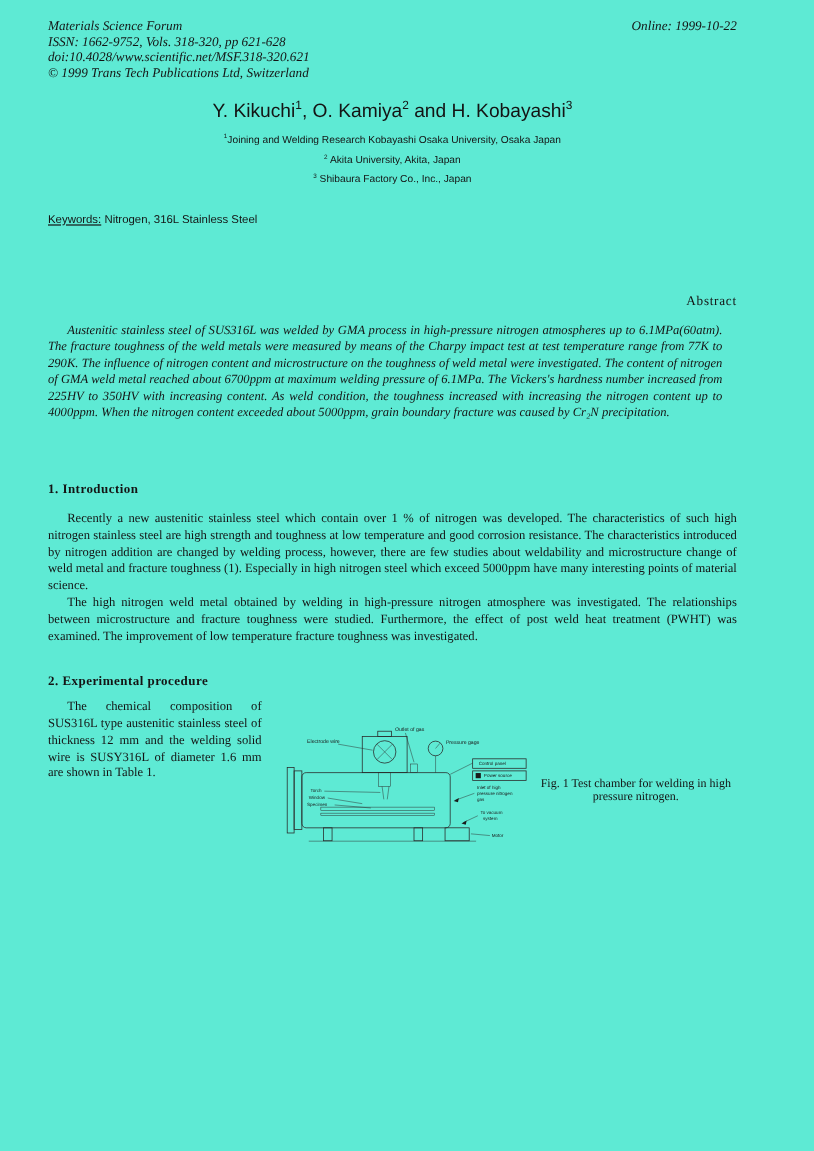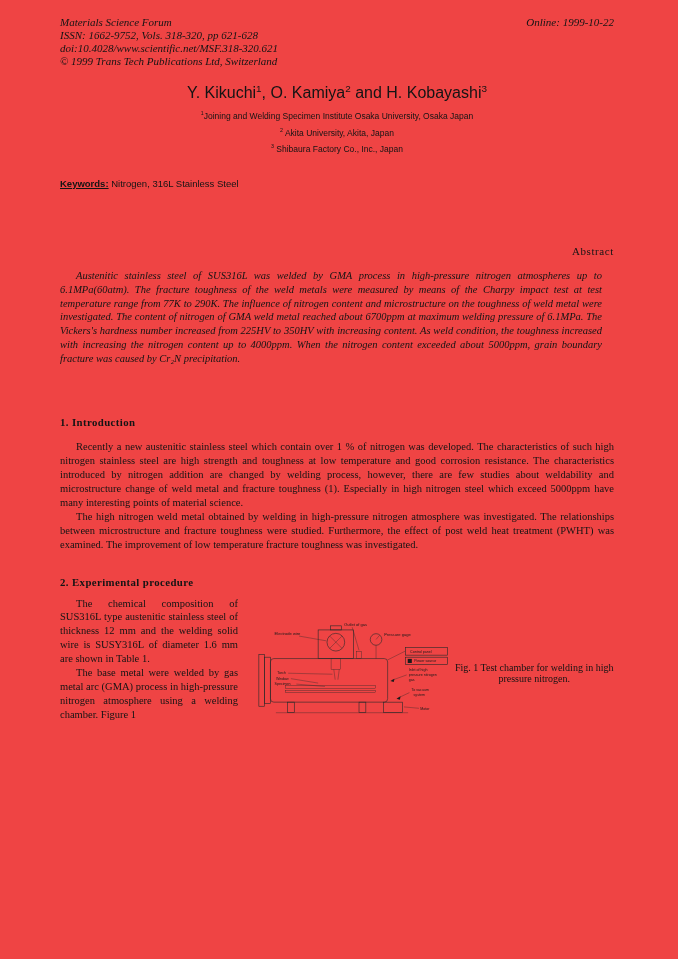--- a/index.html
+++ b/index.html
@@ -1,28 +1,28 @@
 <!DOCTYPE html>
 <html><head>
 <meta charset="utf-8">
 <style>
   html,body{margin:0;padding:0;background:#e9e9e9;}
-  .page{width:678px;height:959px;background:#ef4444;margin:0 auto;position:relative;
+  .page{width:678px;height:959px;background:#5eead4;margin:0 auto;position:relative;
     font-family:"Liberation Serif",serif;color:#141414;box-sizing:border-box;
-    padding:16px 64px 0 60px;overflow:hidden;}
+    padding:16px 64px 0 40px;overflow:hidden;}
   .hdr{font-style:italic;font-size:11px;line-height:1.18;}
   .hdr-row{display:flex;justify-content:space-between;}
   .title{font-family:"Liberation Sans",sans-serif;font-weight:bold;font-size:13px;
     text-align:center;margin-top:13px;}
   .authors{font-family:"Liberation Sans",sans-serif;font-size:16px;text-align:center;margin-top:15px;}
   sup{font-size:0.62em;}
   .affils{font-family:"Liberation Sans",sans-serif;font-size:8.5px;text-align:center;
     margin-top:6px;line-height:1.95;}
   .keywords{font-family:"Liberation Sans",sans-serif;font-size:9.5px;margin-top:20px;}
-  .kw-label{font-weight:bold;text-decoration:underline;}
+  .kw-label{font-weight:normal;text-decoration:underline;}
   .abstract-h{font-size:11px;text-align:right;margin-top:56px;letter-spacing:0.6px;font-weight:normal;}
   .abstract-b{font-style:italic;font-size:10.5px;line-height:1.32;text-align:justify;
     text-indent:16px;margin:12px 12px 0 0;}
   .sec-h{font-size:10.8px;font-weight:bold;letter-spacing:0.4px;margin:0;}
   .sec-h.intro{margin-top:50px;}
   .sec-h.exp{margin-top:24px;}
   .body-p{font-size:10.5px;line-height:1.33;text-align:justify;text-indent:16px;margin:0;}
   .after-h{margin-top:12px;}
   .two-col{display:flex;margin-top:9px;}
   .left-col{width:178px;flex:0 0 178px;}
@@ -47,40 +47,39 @@
     </div>
     <div>ISSN: 1662-9752, Vols. 318-320, pp 621-628</div>
     <div>doi:10.4028/www.scientific.net/MSF.318-320.621</div>
     <div>© 1999 Trans Tech Publications Ltd, Switzerland</div>
   </div>
 
 
   <div class="authors"><span>Y. Kikuchi</span><sup>1</sup><span>, </span><span>O. Kamiya</span><sup>2</sup><span> and </span><span>H. Kobayashi</span><sup>3</sup></div>
 
   <div class="affils">
-    <div><sup>1</sup><span>Joining and Welding Specimen Institute Osaka University, Osaka Japan</span></div>
+    <div><sup>1</sup><span>Joining and Welding Research Kobayashi Osaka University, Osaka Japan</span></div>
     <div><sup>2</sup><span> Akita University, Akita, Japan</span></div>
     <div><sup>3</sup><span> Shibaura Factory Co., Inc., Japan</span></div>
   </div>
 
   <div class="keywords"><span class="kw-label">Keywords:</span><span> Nitrogen, 316L Stainless Steel</span></div>
 
   <div class="abstract-h">Abstract</div>
   <p class="abstract-b">Austenitic stainless steel of SUS316L was welded by GMA process in high-pressure nitrogen atmospheres up to 6.1MPa(60atm). The fracture toughness of the weld metals were measured by means of the Charpy impact test at test temperature range from 77K to 290K. The influence of nitrogen content and microstructure on the toughness of weld metal were investigated.  The content of nitrogen of GMA weld metal reached about 6700ppm at maximum welding pressure of 6.1MPa.  The Vickers's hardness number increased from 225HV to 350HV with increasing content.  As weld condition, the toughness increased with increasing the nitrogen content up to 4000ppm.  When the nitrogen content exceeded about 5000ppm, grain boundary fracture was caused by Cr₂N precipitation.</p>
 
   <h3 class="sec-h intro">1. Introduction</h3>
   <p class="body-p after-h">Recently a new austenitic stainless steel which contain over 1 % of nitrogen was developed. The characteristics of such high nitrogen stainless steel are high strength and toughness at low temperature and good corrosion resistance. The characteristics introduced by nitrogen addition are changed by welding process, however, there are few studies about weldability and microstructure change of weld metal and fracture toughness (1). Especially in high nitrogen steel which exceed 5000ppm have many interesting points of material science.</p>
   <p class="body-p">The high nitrogen weld metal obtained by welding in high-pressure nitrogen atmosphere was investigated.  The relationships between microstructure and fracture toughness were studied. Furthermore, the effect of post weld heat treatment (PWHT) was examined. The improvement of low temperature fracture toughness was investigated.</p>
 
   <h3 class="sec-h exp">2. Experimental procedure</h3>
 
   <div class="two-col">
     <div class="left-col">
       <p class="body-p">The chemical composition of SUS316L type austenitic stainless steel of thickness 12 mm and the welding solid wire is SUSY316L of diameter 1.6 mm are shown in Table 1.</p>
-      <p class="body-p">The base metal were welded by gas metal arc (GMA) process in high-pressure nitrogen atmosphere using a welding chamber.  Figure 1</p>
     </div>
 
     <figure class="fig">
       <svg viewBox="0 0 300 150" width="298" height="149">
 
         <g>
           <line class="thin" x1="38" y1="135.5" x2="232" y2="135.5"></line>
           <rect class="shape" x="55" y="120" width="10" height="15"></rect>
           <rect class="shape" x="160" y="120" width="10" height="15"></rect>
         </g>

